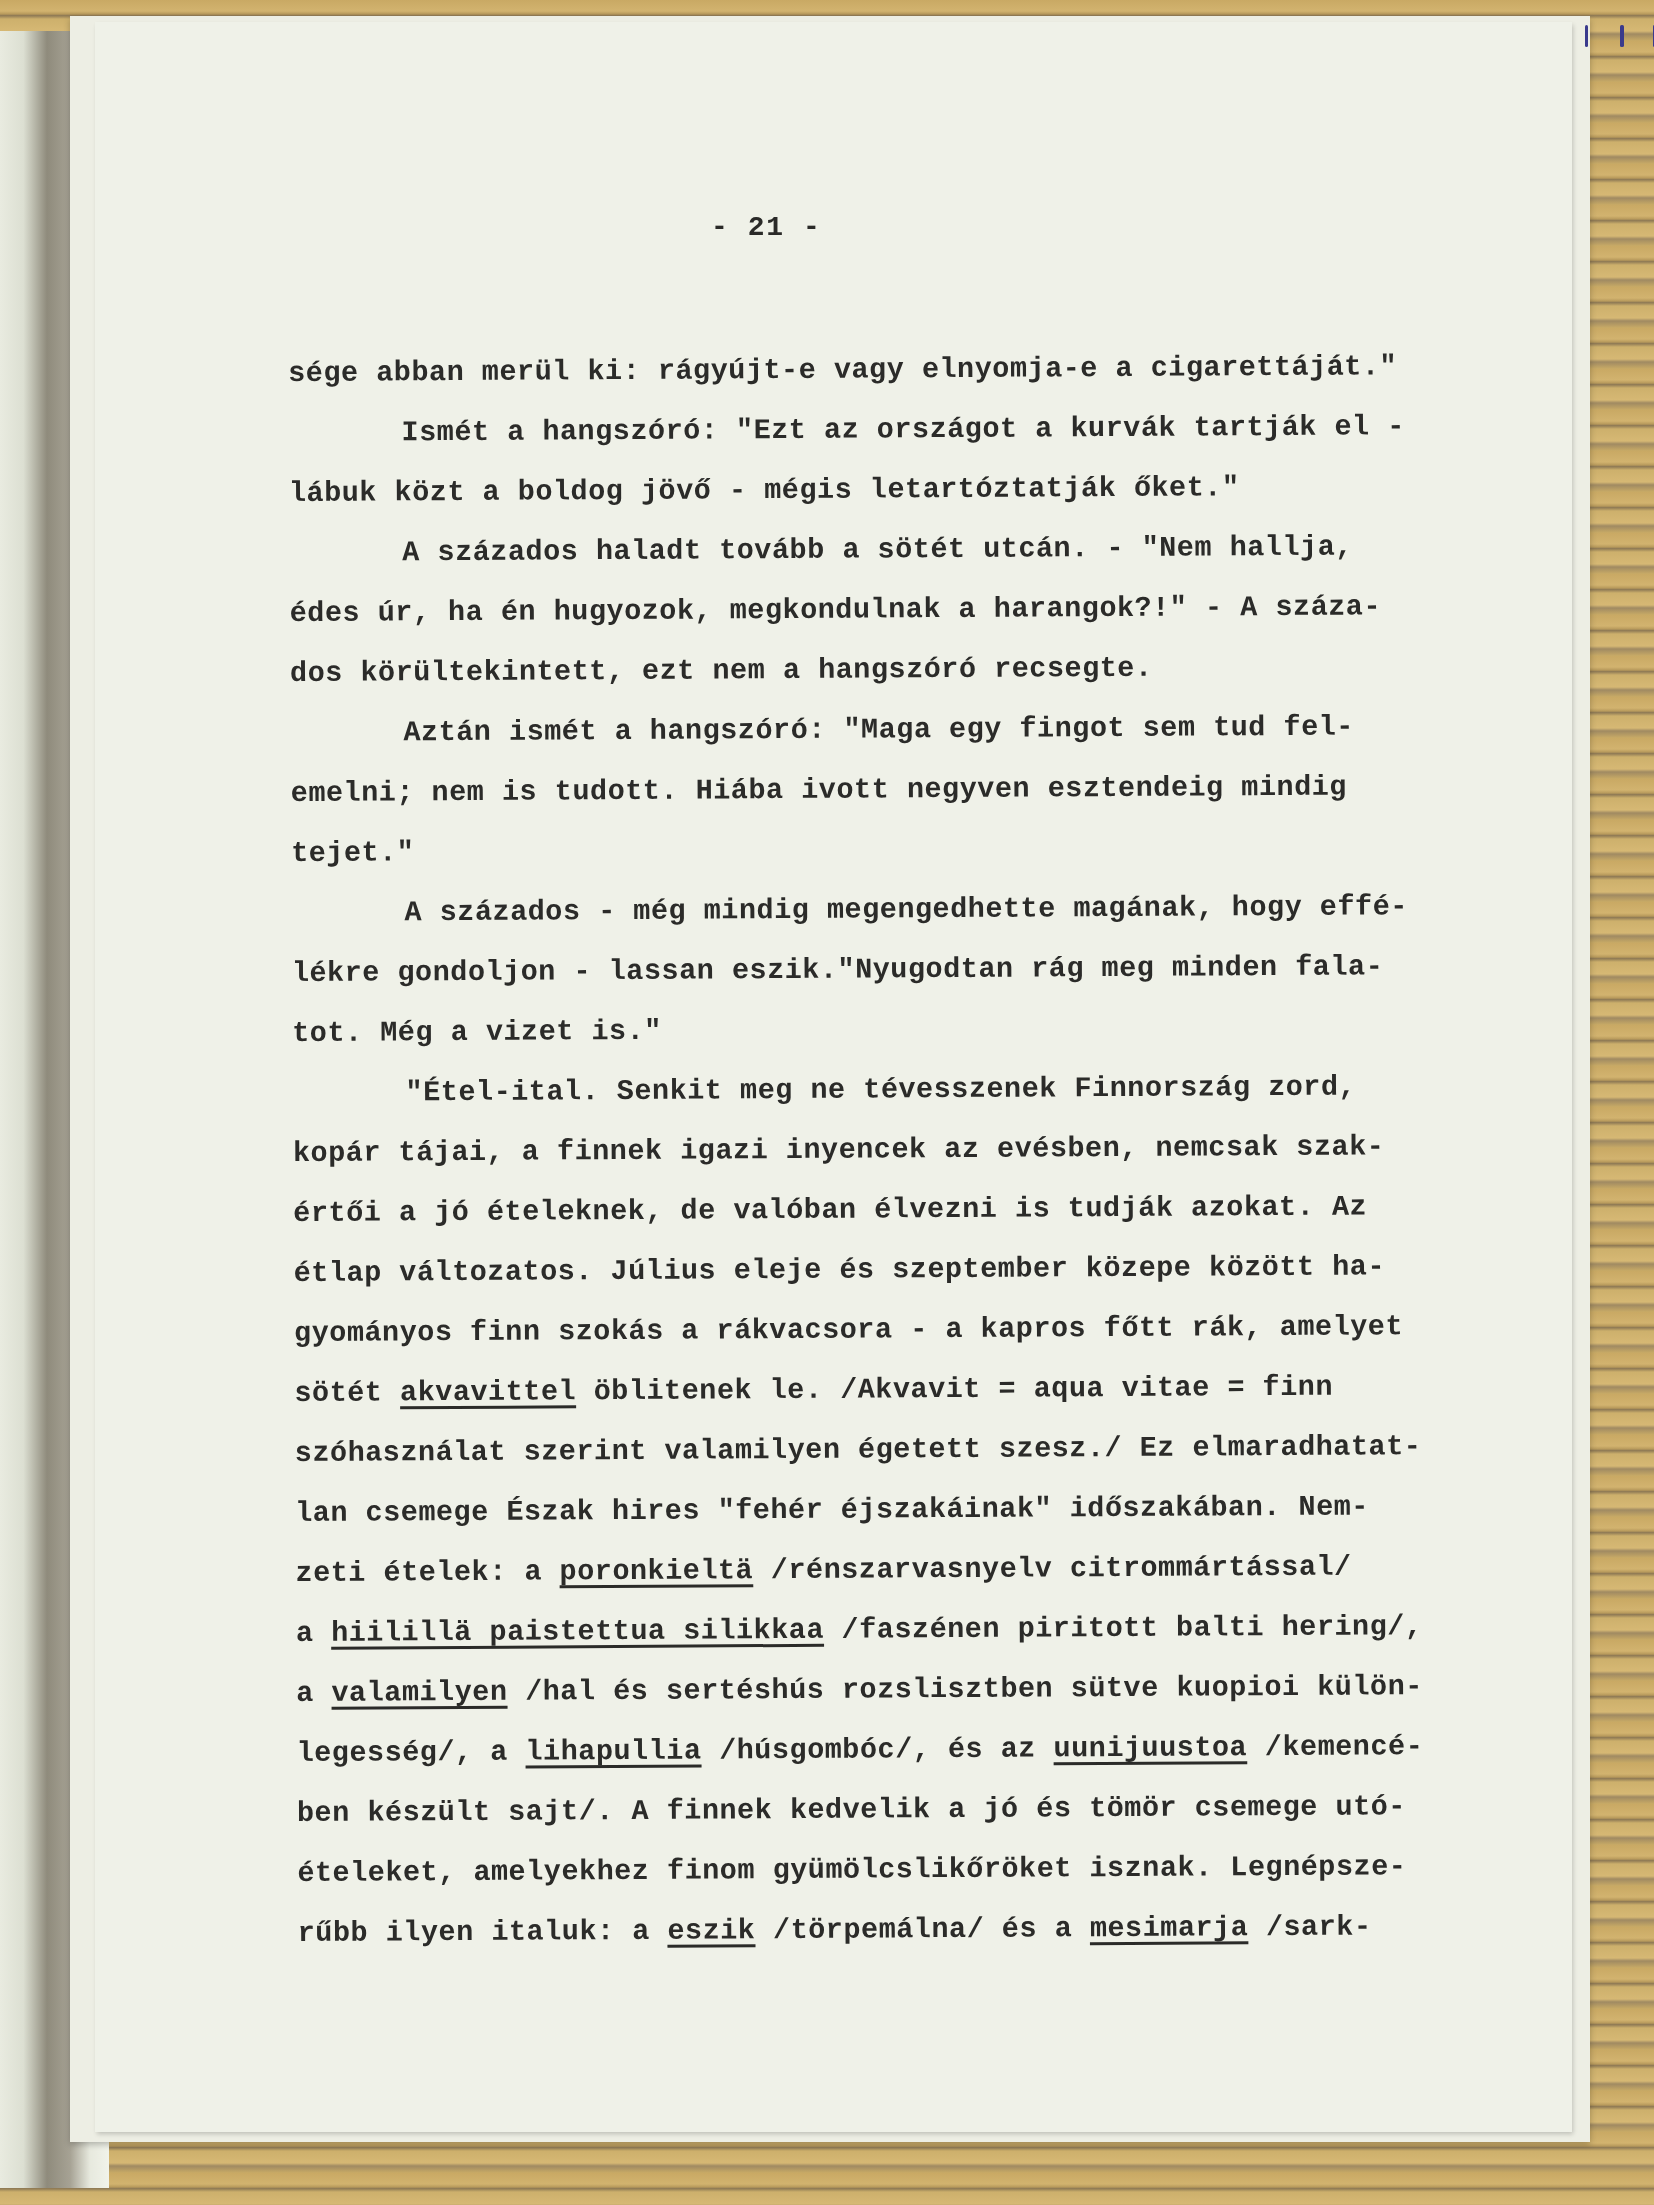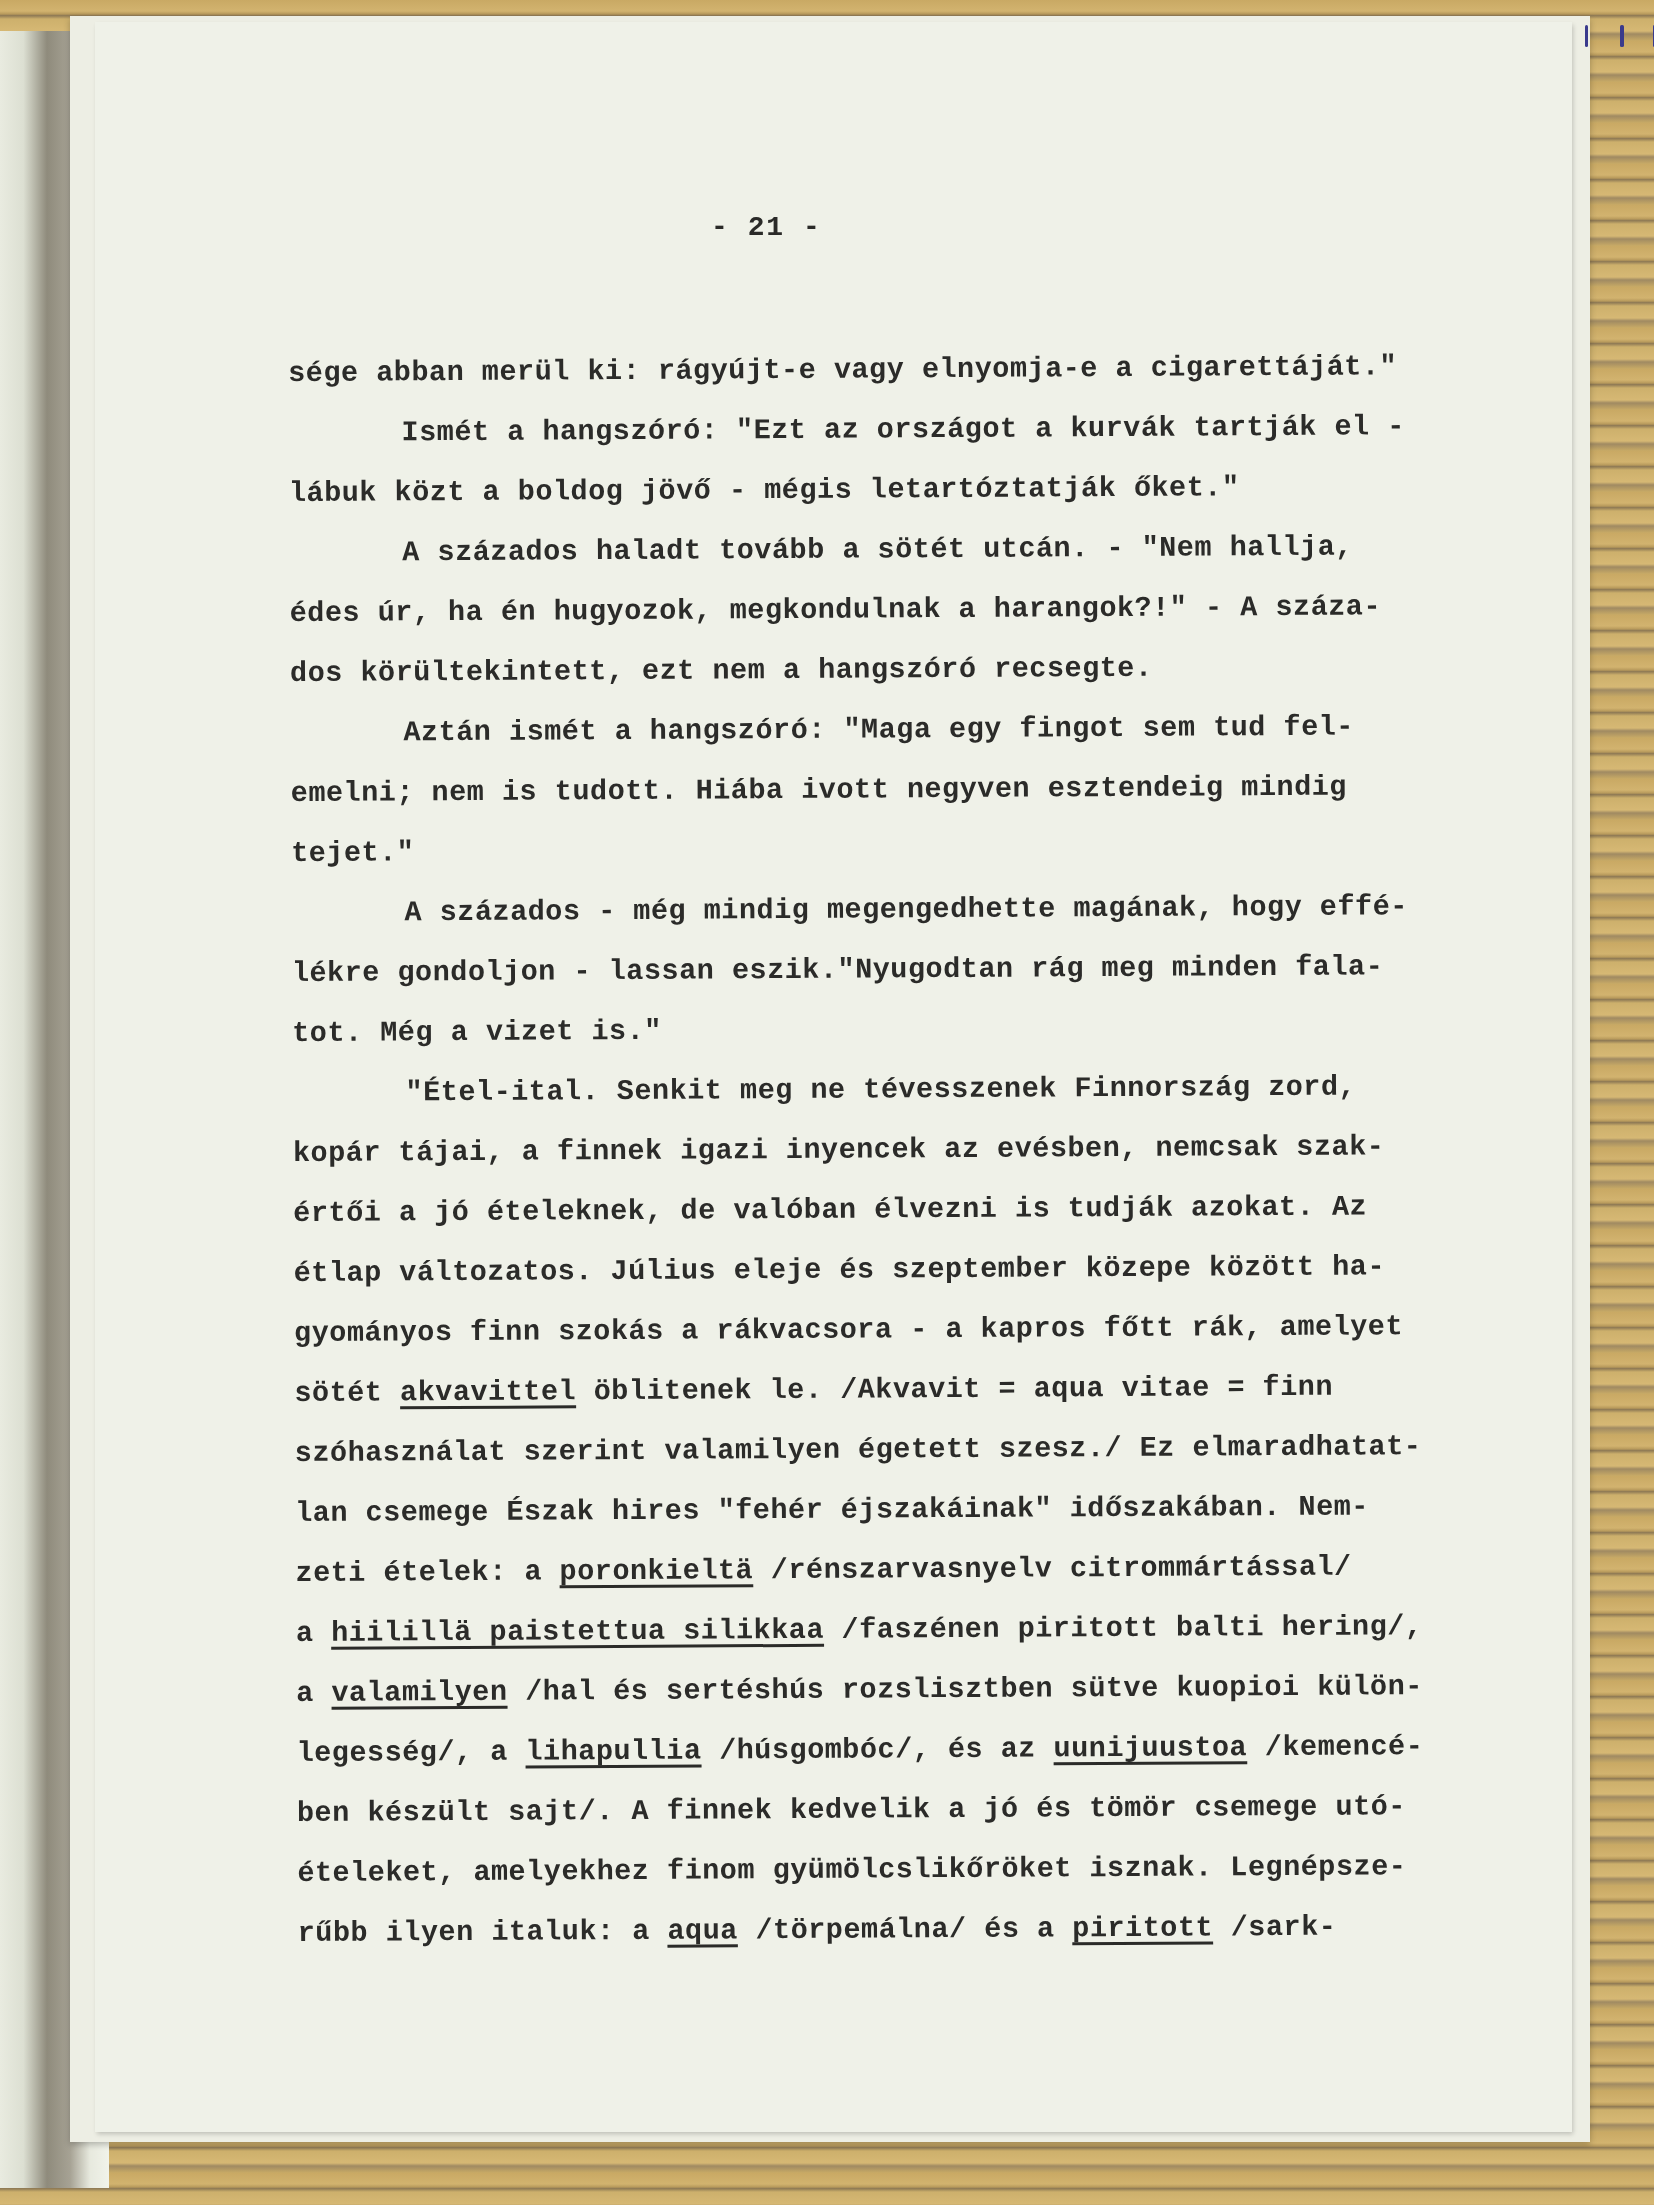--- a/index.html
+++ b/index.html
@@ -79,15 +79,15 @@
     <div class="line"><span>gyományos finn szokás a rákvacsora - a kapros főtt rák, amelyet</span></div>
     <div class="line"><span>sötét </span><span class="u">akvavittel</span><span> öblitenek le. /Akvavit = aqua vitae = finn</span></div>
     <div class="line"><span>szóhasználat szerint valamilyen égetett szesz./ Ez elmaradhatat-</span></div>
     <div class="line"><span>lan csemege Észak hires "fehér éjszakáinak" időszakában. Nem-</span></div>
     <div class="line"><span>zeti ételek: a </span><span class="u">poronkieltä</span><span> /rénszarvasnyelv citrommártással/</span></div>
     <div class="line"><span>a </span><span class="u">hiilillä paistettua silikkaa</span><span> /faszénen piritott balti hering/,</span></div>
     <div class="line"><span>a </span><span class="u">valamilyen</span><span> /hal és sertéshús rozslisztben sütve kuopioi külön-</span></div>
     <div class="line"><span>legesség/, a </span><span class="u">lihapullia</span><span> /húsgombóc/, és az </span><span class="u">uunijuustoa</span><span> /kemencé-</span></div>
     <div class="line"><span>ben készült sajt/. A finnek kedvelik a jó és tömör csemege utó-</span></div>
     <div class="line"><span>ételeket, amelyekhez finom gyümölcslikőröket isznak. Legnépsze-</span></div>
-    <div class="line"><span>rűbb ilyen italuk: a </span><span class="u">aqua</span><span> /törpemálna/ és a </span><span class="u">piritott</span><span> /sark-</span></div>
+    <div class="line"><span>rűbb ilyen italuk: a </span><span class="u">eszik</span><span> /törpemálna/ és a </span><span class="u">mesimarja</span><span> /sark-</span></div>
   </div>
 
 
 </body></html>

